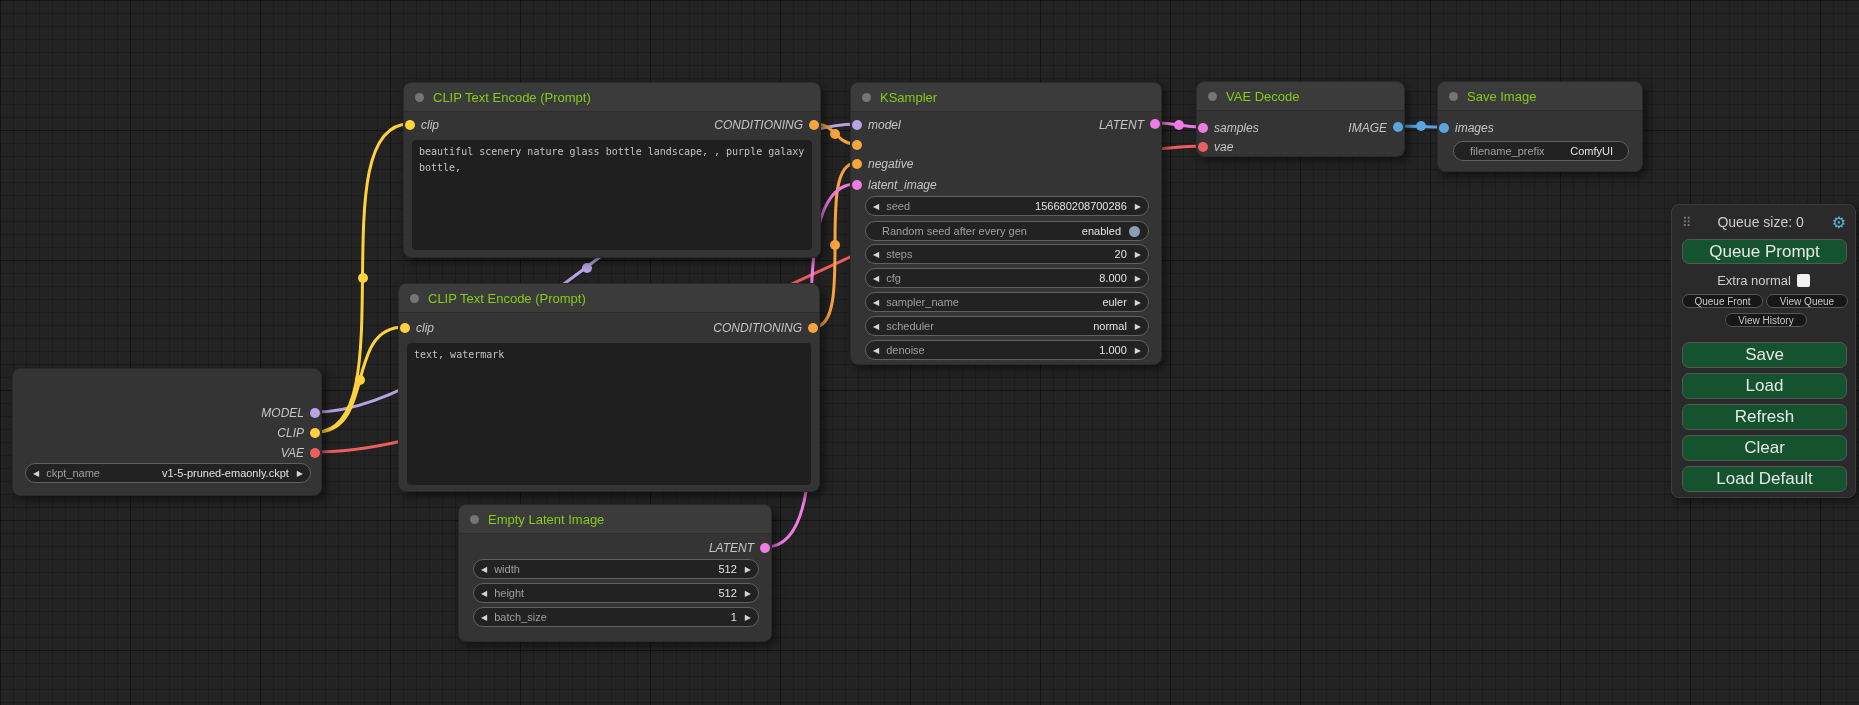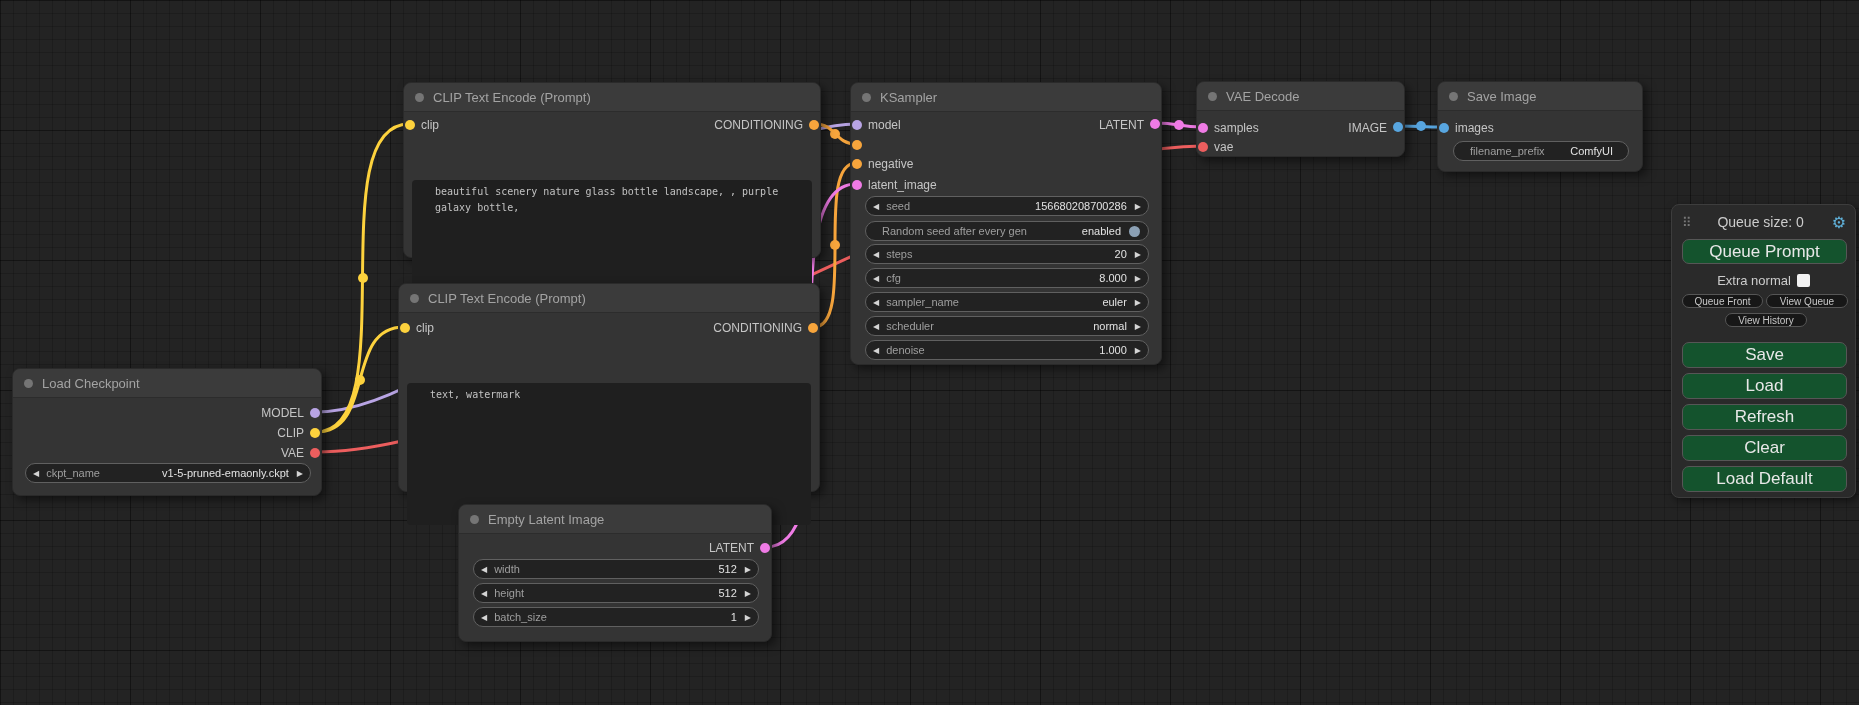--- a/index.html
+++ b/index.html
@@ -12,37 +12,37 @@
       linear-gradient(rgba(0,0,0,.16) 1px,transparent 1px),
       linear-gradient(90deg,rgba(0,0,0,.16) 1px,transparent 1px);
     background-size:130px 130px,130px 130px,13px 13px,13px 13px;}
   #wires{position:absolute;left:0;top:0;z-index:1;}
   #wires path{fill:none;stroke-width:3;stroke-linecap:round;}
   .node{position:absolute;z-index:2;background:#343434;border:1px solid #2a2a2a;
     border-radius:8px;box-shadow:4px 4px 10px rgba(0,0,0,.5);box-sizing:border-box;}
   .ntitle{height:28px;background:#3b3b3b;border-radius:7px 7px 0 0;display:flex;
     align-items:center;border-bottom:1px solid #2c2c2c;}
   .tdot{width:9px;height:9px;border-radius:50%;margin:0 9px 0 11px;flex:0 0 auto;}
-  .ntext{color:#a3a3a3;font-size:13px;white-space:nowrap;text-align:right;}
-  .prow{position:absolute;left:0;right:0;height:20px;display:flex;align-items:center;}
+  .ntext{color:#84cc16;font-size:13px;white-space:nowrap;text-align:right;}
+  .prow{position:absolute;left:0;right:0;height:20px;display:flex;align-items:center;font-style:italic;}
   .pin{color:#c5c5c5;font-size:12px;margin-left:17px;}
   .pout{color:#c5c5c5;font-size:12px;margin-left:auto;margin-right:17px;}
   .dot{position:absolute;width:10px;height:10px;border-radius:50%;z-index:3;}
   .dot.l{left:1px;} .dot.r{right:1px;}
   .widget{position:absolute;height:20px;background:#222222;border:1px solid #606060;
     border-radius:10px;display:flex;align-items:center;box-sizing:border-box;
     font-size:11px;color:#9f9f9f;padding:8px 7px;}
   .widget .arr{font-size:8px;color:#d4d4d4;flex:0 0 auto;}
   .widget .wlabel{margin-left:7px;white-space:nowrap;}
   .widget .wlabel.noarr{margin-left:9px;}
   .widget .wvalue{margin-left:auto;margin-right:8px;color:#e2e2e2;white-space:nowrap;}
   .widget .toggle{width:11px;height:11px;border-radius:50%;margin-right:1px;flex:0 0 auto;}
   .ptext{position:absolute;background:#1f1f1f;border-radius:4px;color:#c2c2c2;
     font-family:"DejaVu Sans Mono",monospace;font-size:10px;line-height:1.6;
-    padding:4px 23px;box-sizing:border-box;white-space:pre-wrap;overflow:hidden;margin-top:40px;}
+    padding:4px 7px;box-sizing:border-box;white-space:pre-wrap;overflow:hidden;}
   #panel{position:absolute;left:1671px;top:204px;width:185px;height:294px;z-index:4;
     background:#2a2a2a;border:1px solid #3d3d3d;border-radius:8px;
     box-shadow:3px 3px 9px rgba(0,0,0,.5);box-sizing:border-box;}
   .phead{position:absolute;left:0;top:7px;right:0;height:20px;display:flex;align-items:center;}
   .handle{color:#777;font-size:13px;margin-left:10px;letter-spacing:-2px;}
   .qsize{color:#cccccc;font-size:14px;margin:0 auto;}
   .gear{font-size:16px;margin-right:9px;}
   .bigbtn{position:absolute;left:10px;width:165px;height:26px;background:#14532d;
     border:1px solid #565656;border-radius:7px;color:#e8e8e8;font-size:17px;
     display:flex;align-items:center;justify-content:center;box-sizing:border-box;
@@ -75,24 +75,20 @@
     <circle cx="360" cy="380" r="5" fill="#fdd23d"></circle>
     <circle cx="760" cy="299" r="5" fill="#ed5e5e"></circle>
     <circle cx="835" cy="134" r="5" fill="#f7a53c"></circle>
     <circle cx="835" cy="245" r="5" fill="#f7a53c"></circle>
     <circle cx="812" cy="365" r="5" fill="#ef7be5"></circle>
     <circle cx="1179" cy="125" r="5" fill="#ef7be5"></circle>
     <circle cx="1421" cy="126" r="5" fill="#58a6e0"></circle>
   </svg>
 
   <div class="node" style="left:12px;top:368px;width:310px;height:128px;">
-    <div class="ntitle">
-      <span class="tdot" style="background: rgb(117, 117, 117);"></span>
-      <span class="ntext">Load Checkpoint</span>
-    </div>
     <div class="prow" style="top:34px;">
         <span class="pout">MODEL</span>
       </div>
     <div class="prow" style="top:54px;">
         <span class="pout">CLIP</span>
       </div>
     <div class="prow" style="top:74px;">
         <span class="pout">VAE</span>
       </div>
     <span class="dot r" style="top: 39px; background: rgb(184, 164, 228);"></span>

